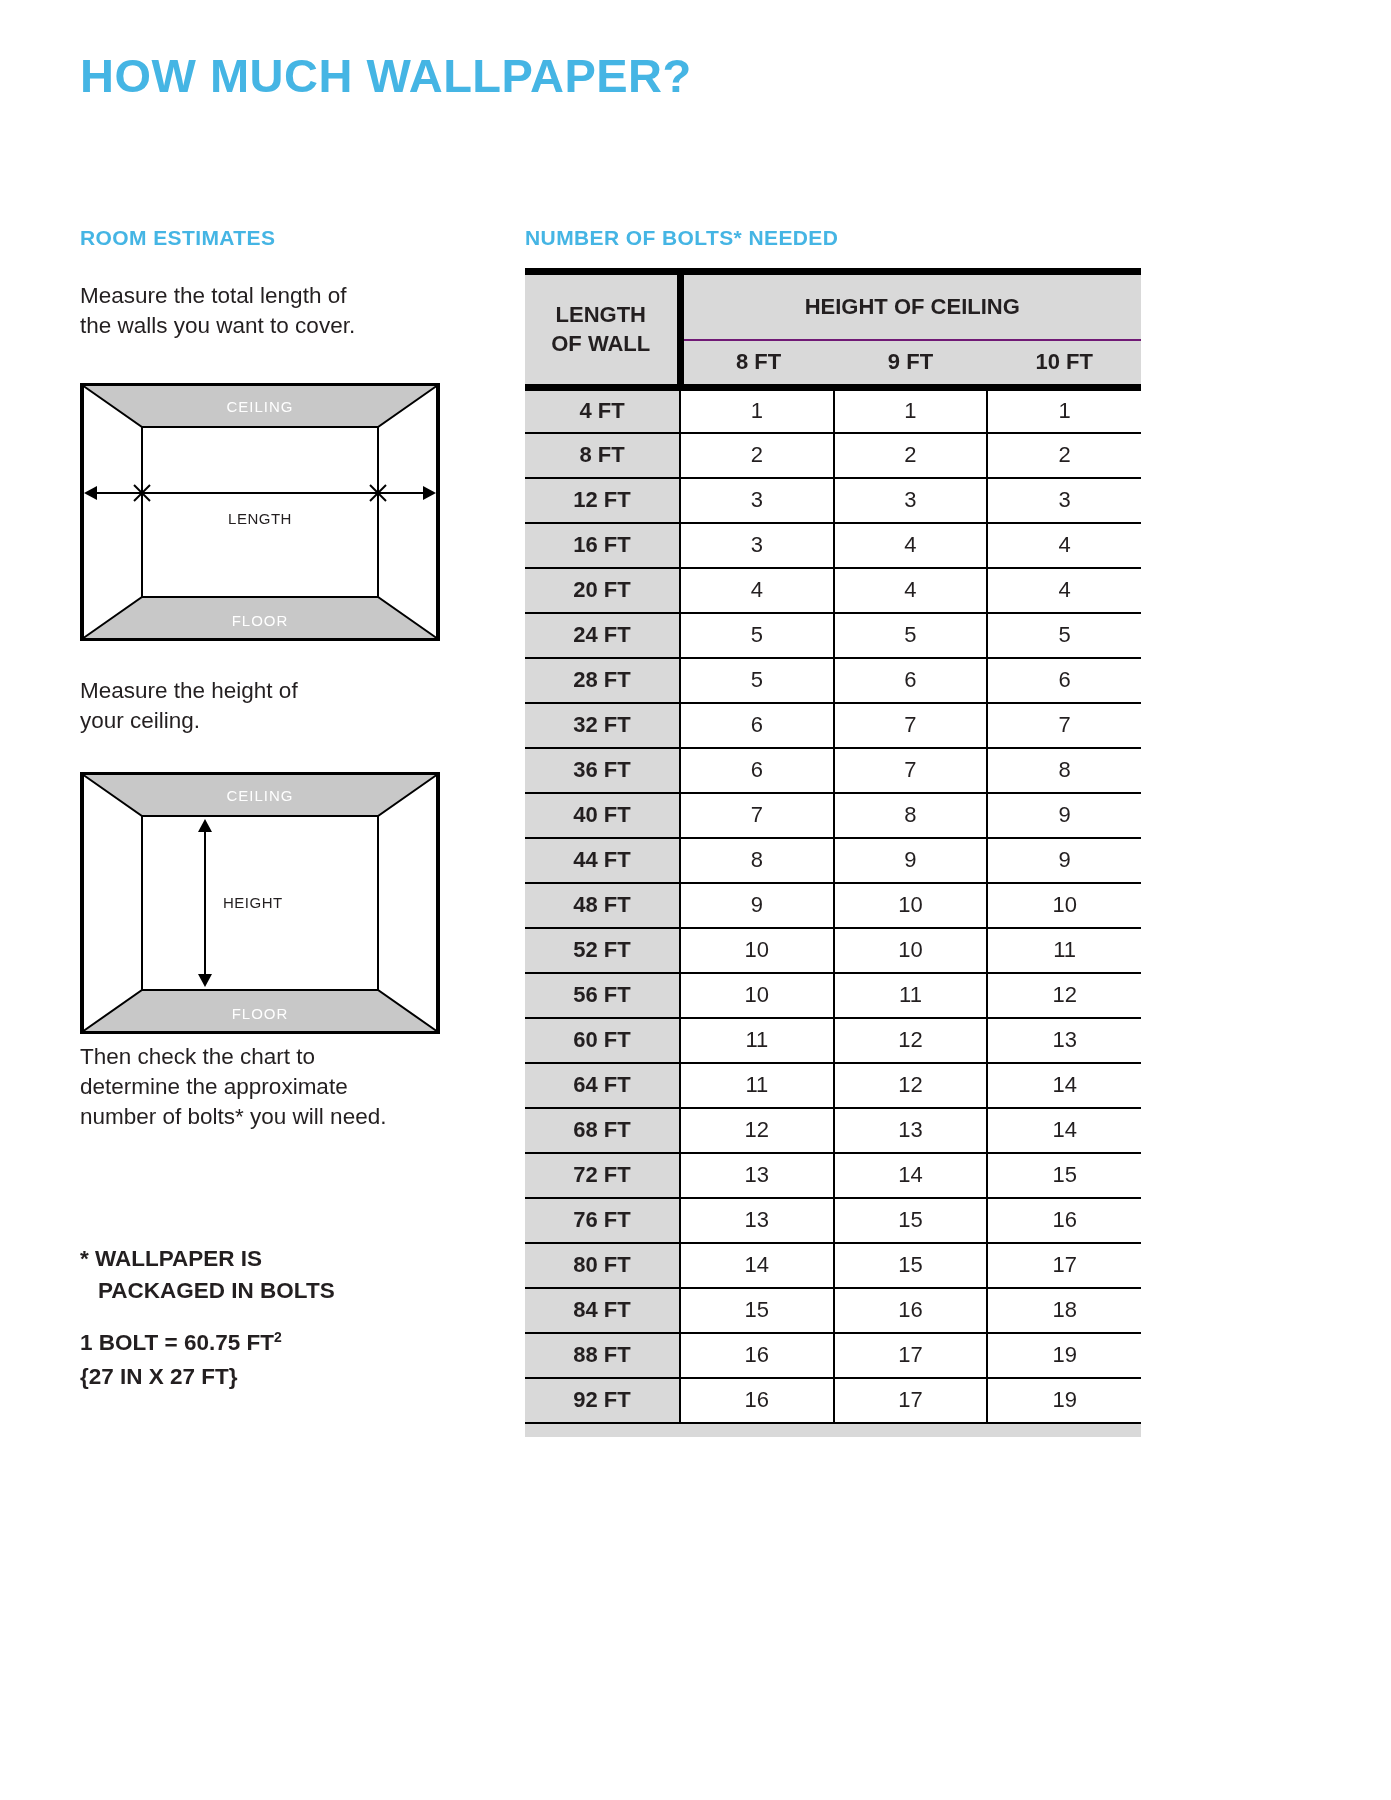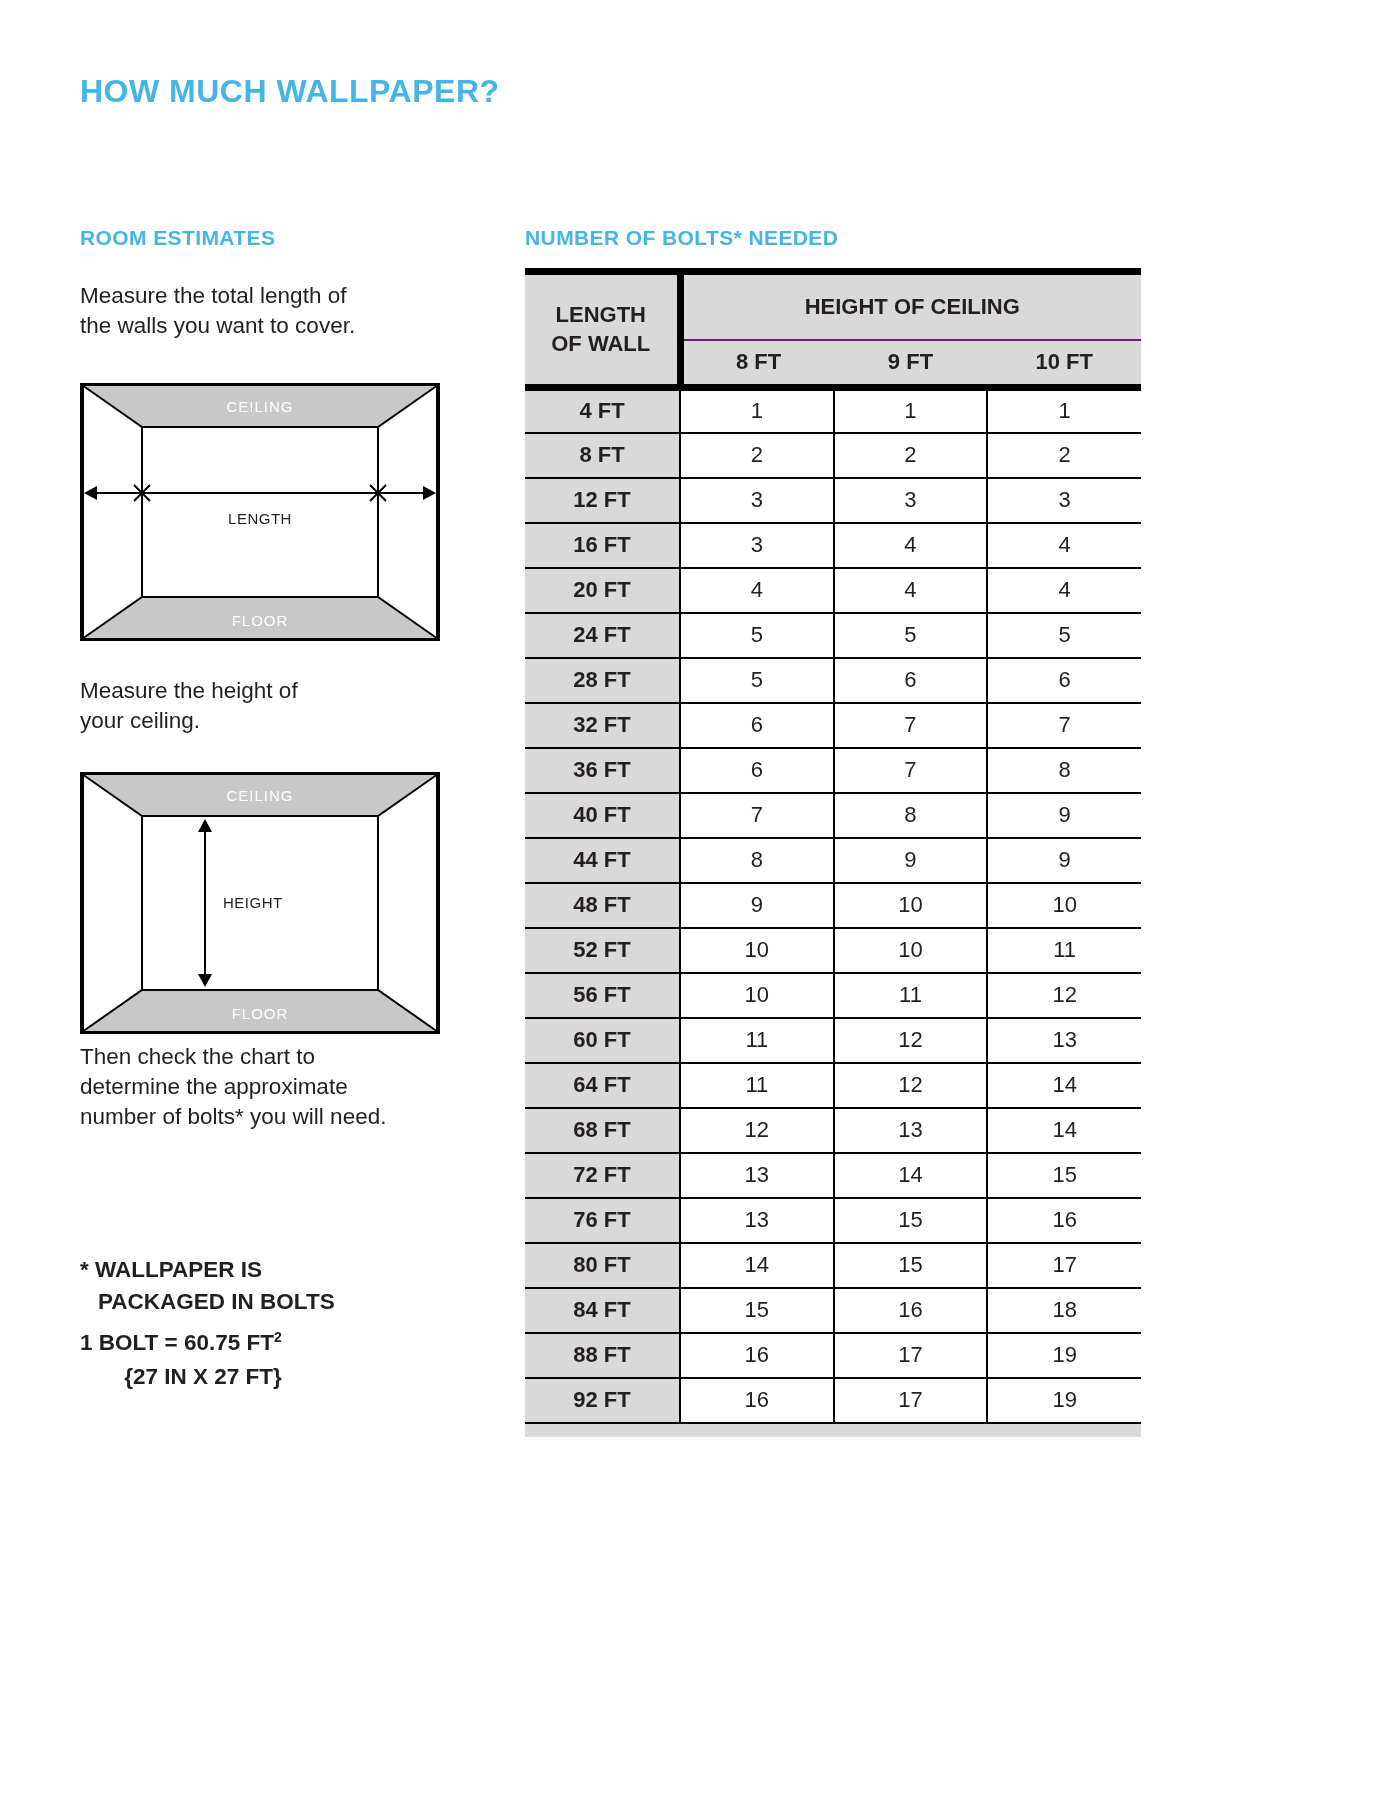--- a/index.html
+++ b/index.html
@@ -3,45 +3,45 @@
 <meta charset="utf-8">
 <title>How Much Wallpaper?</title>
 <style>
   * { margin:0; padding:0; box-sizing:border-box; }
   html, body { background:#ffffff; }
   body {
     width:1391px; height:1800px; position:relative; overflow:hidden;
     font-family:"Liberation Sans", sans-serif; color:#231f20;
   }
   .page-title {
-    position:absolute; left:80px; top:73px;
-    font-size:32px; font-weight:bold; letter-spacing:.5px;
+    position:absolute; left:80px; top:48px;
+    font-size:47px; font-weight:bold; letter-spacing:.5px;
     color:var(--accent,#45b5e4);
   }
   .section-heading {
     position:absolute; left:80px; top:226px;
     font-size:21px; font-weight:bold; letter-spacing:.4px;
     color:var(--accent,#45b5e4);
   }
   .table-heading {
     position:absolute; left:525px; top:226px; width:616px; text-align:left;
     font-size:21px; font-weight:bold; letter-spacing:.4px;
     color:var(--accent,#45b5e4);
   }
   .step { position:absolute; font-size:22.5px; line-height:1.33; color:#231f20; }
   #step1 { left:80px; top:281px; }
   #step2 { left:80px; top:676px; }
   #step3 { left:80px; top:1030px;margin-top:12px; }
   .diagram { position:absolute; left:80px; }
   #diagram-length { top:383px; }
   #diagram-height { top:772px; }
   svg text { font-family:"Liberation Sans", sans-serif; }
-  .footnote { position:absolute; left:80px; top:1243px; font-size:22.5px; font-weight:bold; line-height:1.42;margin-top:11px; }
+  .footnote { position:absolute; left:80px; top:1243px; font-size:22.5px; font-weight:bold; line-height:1.42; }
   .footnote .line2 { padding-left:18px; }
-  .formula { position:absolute; left:80px; top:1326px; font-size:22.5px; font-weight:bold; line-height:1.5;text-align:right; }
+  .formula { position:absolute; left:80px; top:1326px; font-size:22.5px; font-weight:bold; line-height:1.5; }
   .formula sup { font-size:.62em; vertical-align:super; }
 
   .table-wrap { position:absolute; left:525px; top:268px; width:616px; }
   table.bolts {
     border-collapse:collapse; width:616px; table-layout:fixed;
     border-top:7px solid #000;
   }
   table.bolts th, table.bolts td { font-size:22px; text-align:center; vertical-align:middle; }
   th.corner {
     width:155px; background:var(--cellgray,#d9d9d9);

